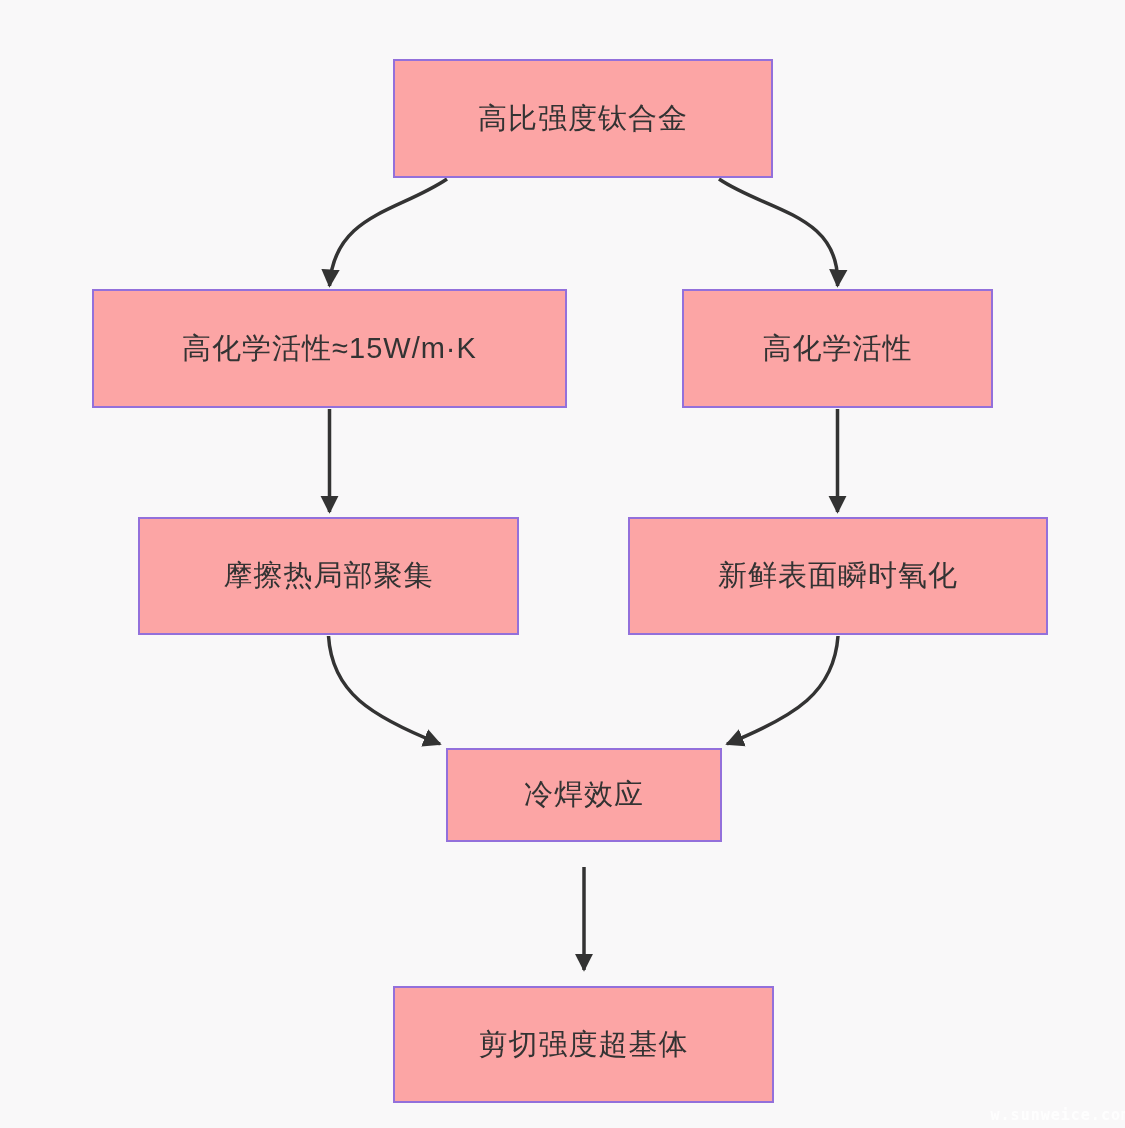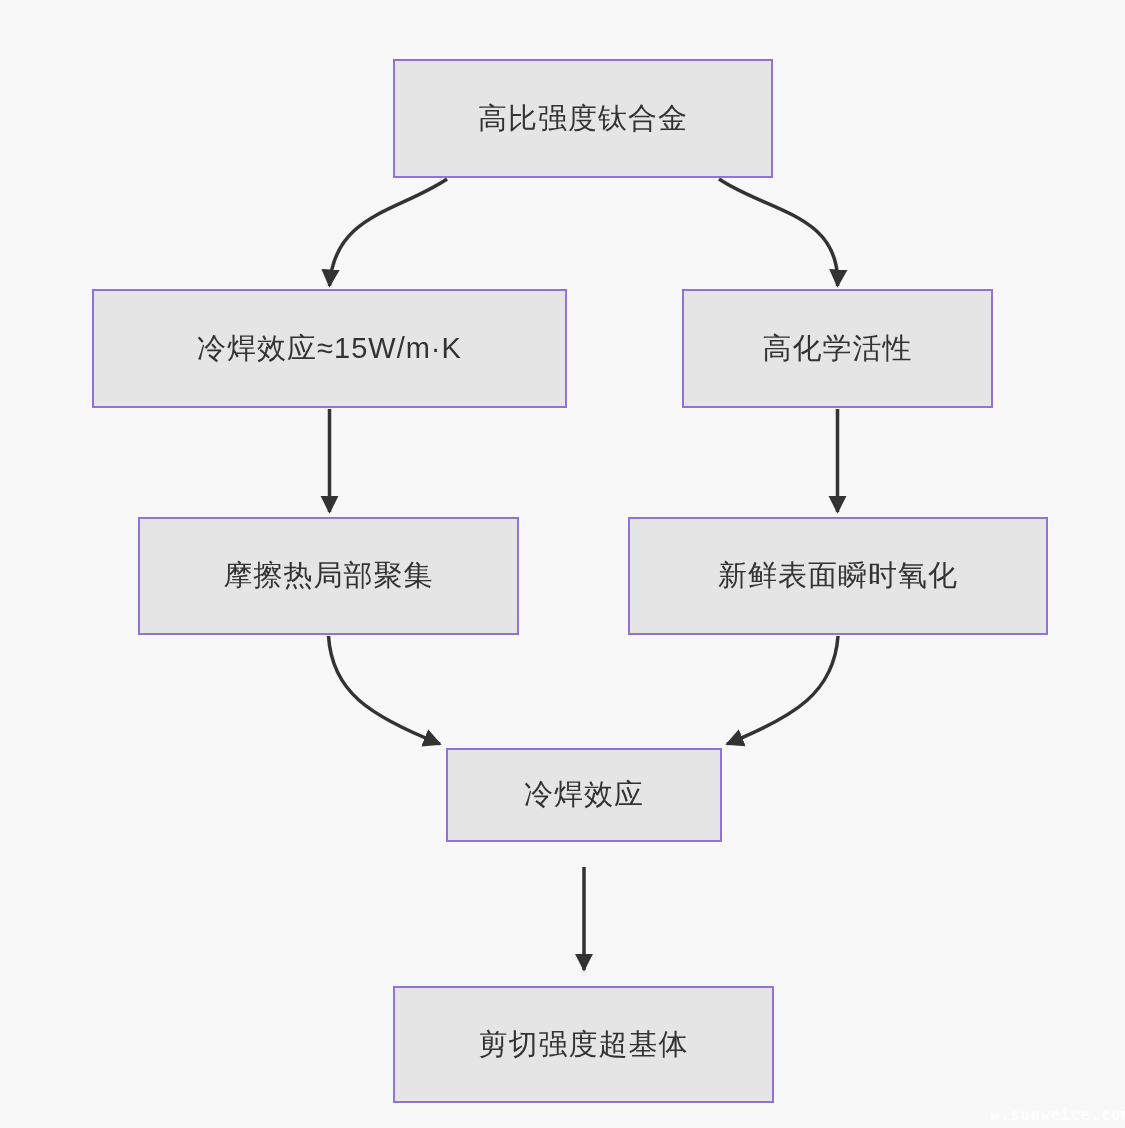--- a/index.html
+++ b/index.html
@@ -19,21 +19,21 @@
     position: absolute;
     left: 0;
     top: 0;
     width: 1125px;
     height: 1128px;
     pointer-events: none;
   }
   .node {
     position: absolute;
     box-sizing: border-box;
-    background: #e5e5e5;
+    background: #fca5a5;
     border: 2px solid #9370DB;
     color: #333333;
     display: flex;
     align-items: center;
     justify-content: center;
     text-align: center;
     font-size: 29px;
     letter-spacing: 1px;
     line-height: 1.3;
   }
@@ -77,21 +77,21 @@
       <path d="M 838,636 C 834,692 796,716 727,744" marker-end="url(#arrowhead)"></path>
       <path d="M 584,867 L 584,970" marker-end="url(#arrowhead)"></path>
     </g>
   </svg>
 
   <div class="node n1">
     <span>高比强度钛合金</span>
   </div>
 
   <div class="node n2">
-    <span>冷焊效应≈15W/m·K</span>
+    <span>高化学活性≈15W/m·K</span>
   </div>
 
   <div class="node n3">
     <span>高化学活性</span>
   </div>
 
   <div class="node n4">
     <span>摩擦热局部聚集</span>
   </div>
 

